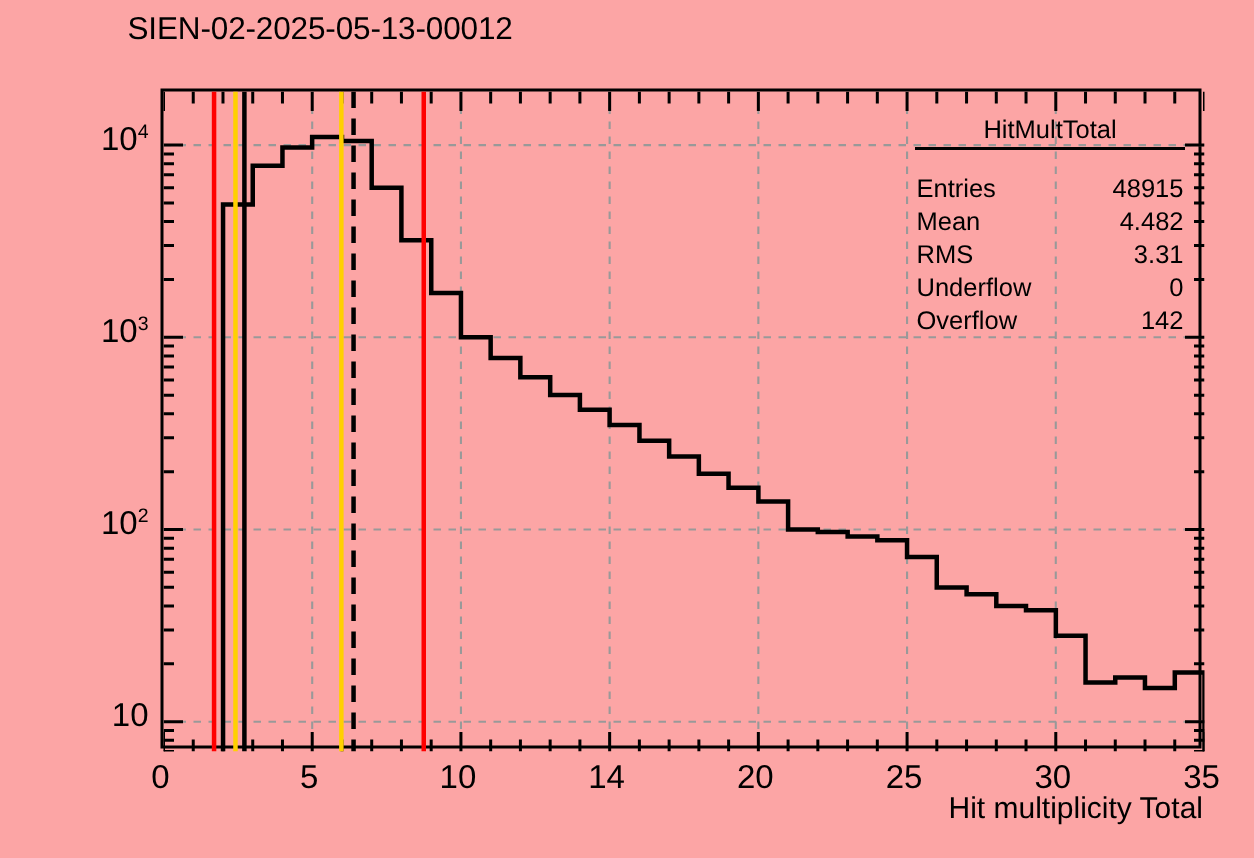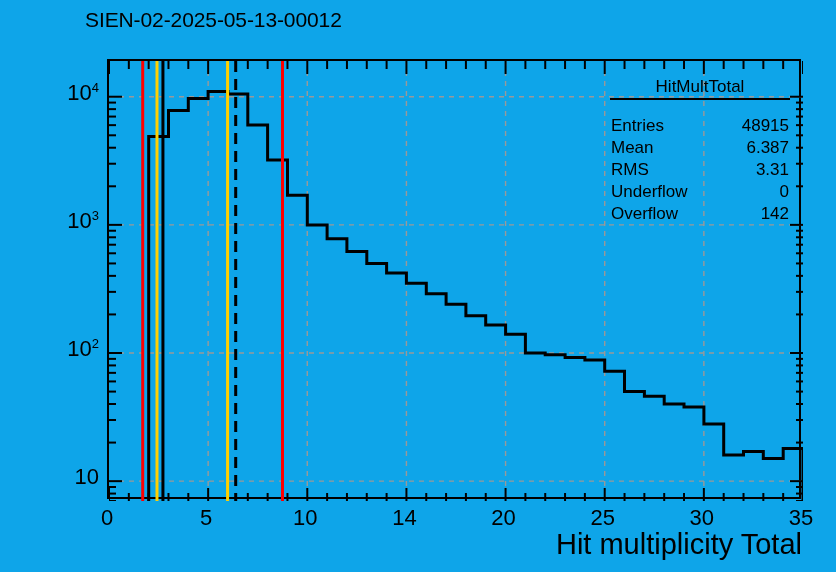--- a/index.html
+++ b/index.html
@@ -10,21 +10,21 @@
   body {
     width: 836px;
     height: 572px;
     font-family: "Liberation Sans", sans-serif;
     overflow: hidden;
   }
   #canvas {
     position: relative;
     width: 836px;
     height: 572px;
-    background: #0ea5e9;
+    background: #fca5a5;
   }
   
   #plot-title {
     position: absolute;
     left: 85px;
     top: 8px;
     font-size: 21px;
     color: #000000;
     white-space: nowrap;
     letter-spacing: -0.1px;
@@ -91,21 +91,21 @@
     position: absolute;
     text-align: center;
     font-size: 22px;
     color: #000;
     white-space: nowrap;
   }
   #xaxis-title {
     position: absolute;
     right: 34px;
     top: 528px;
-    font-size: 29px;
+    font-size: 20px;
     color: #000;
     white-space: nowrap;
   }
   
   #stats-box {
     position: absolute;
     left: 607px;
     top: 62px;
     width: 186px;
     font-size: 17px;
@@ -294,21 +294,21 @@
 
   <div id="stats-box">
     <div id="stats-title">HitMultTotal</div>
     <div id="stats-rows">
         <div class="stats-row">
           <span class="k">Entries</span>
           <span class="v">48915</span>
         </div>
         <div class="stats-row">
           <span class="k">Mean</span>
-          <span class="v">6.387</span>
+          <span class="v">4.482</span>
         </div>
         <div class="stats-row">
           <span class="k">RMS</span>
           <span class="v">3.31</span>
         </div>
         <div class="stats-row">
           <span class="k">Underflow</span>
           <span class="v">0</span>
         </div>
         <div class="stats-row">

